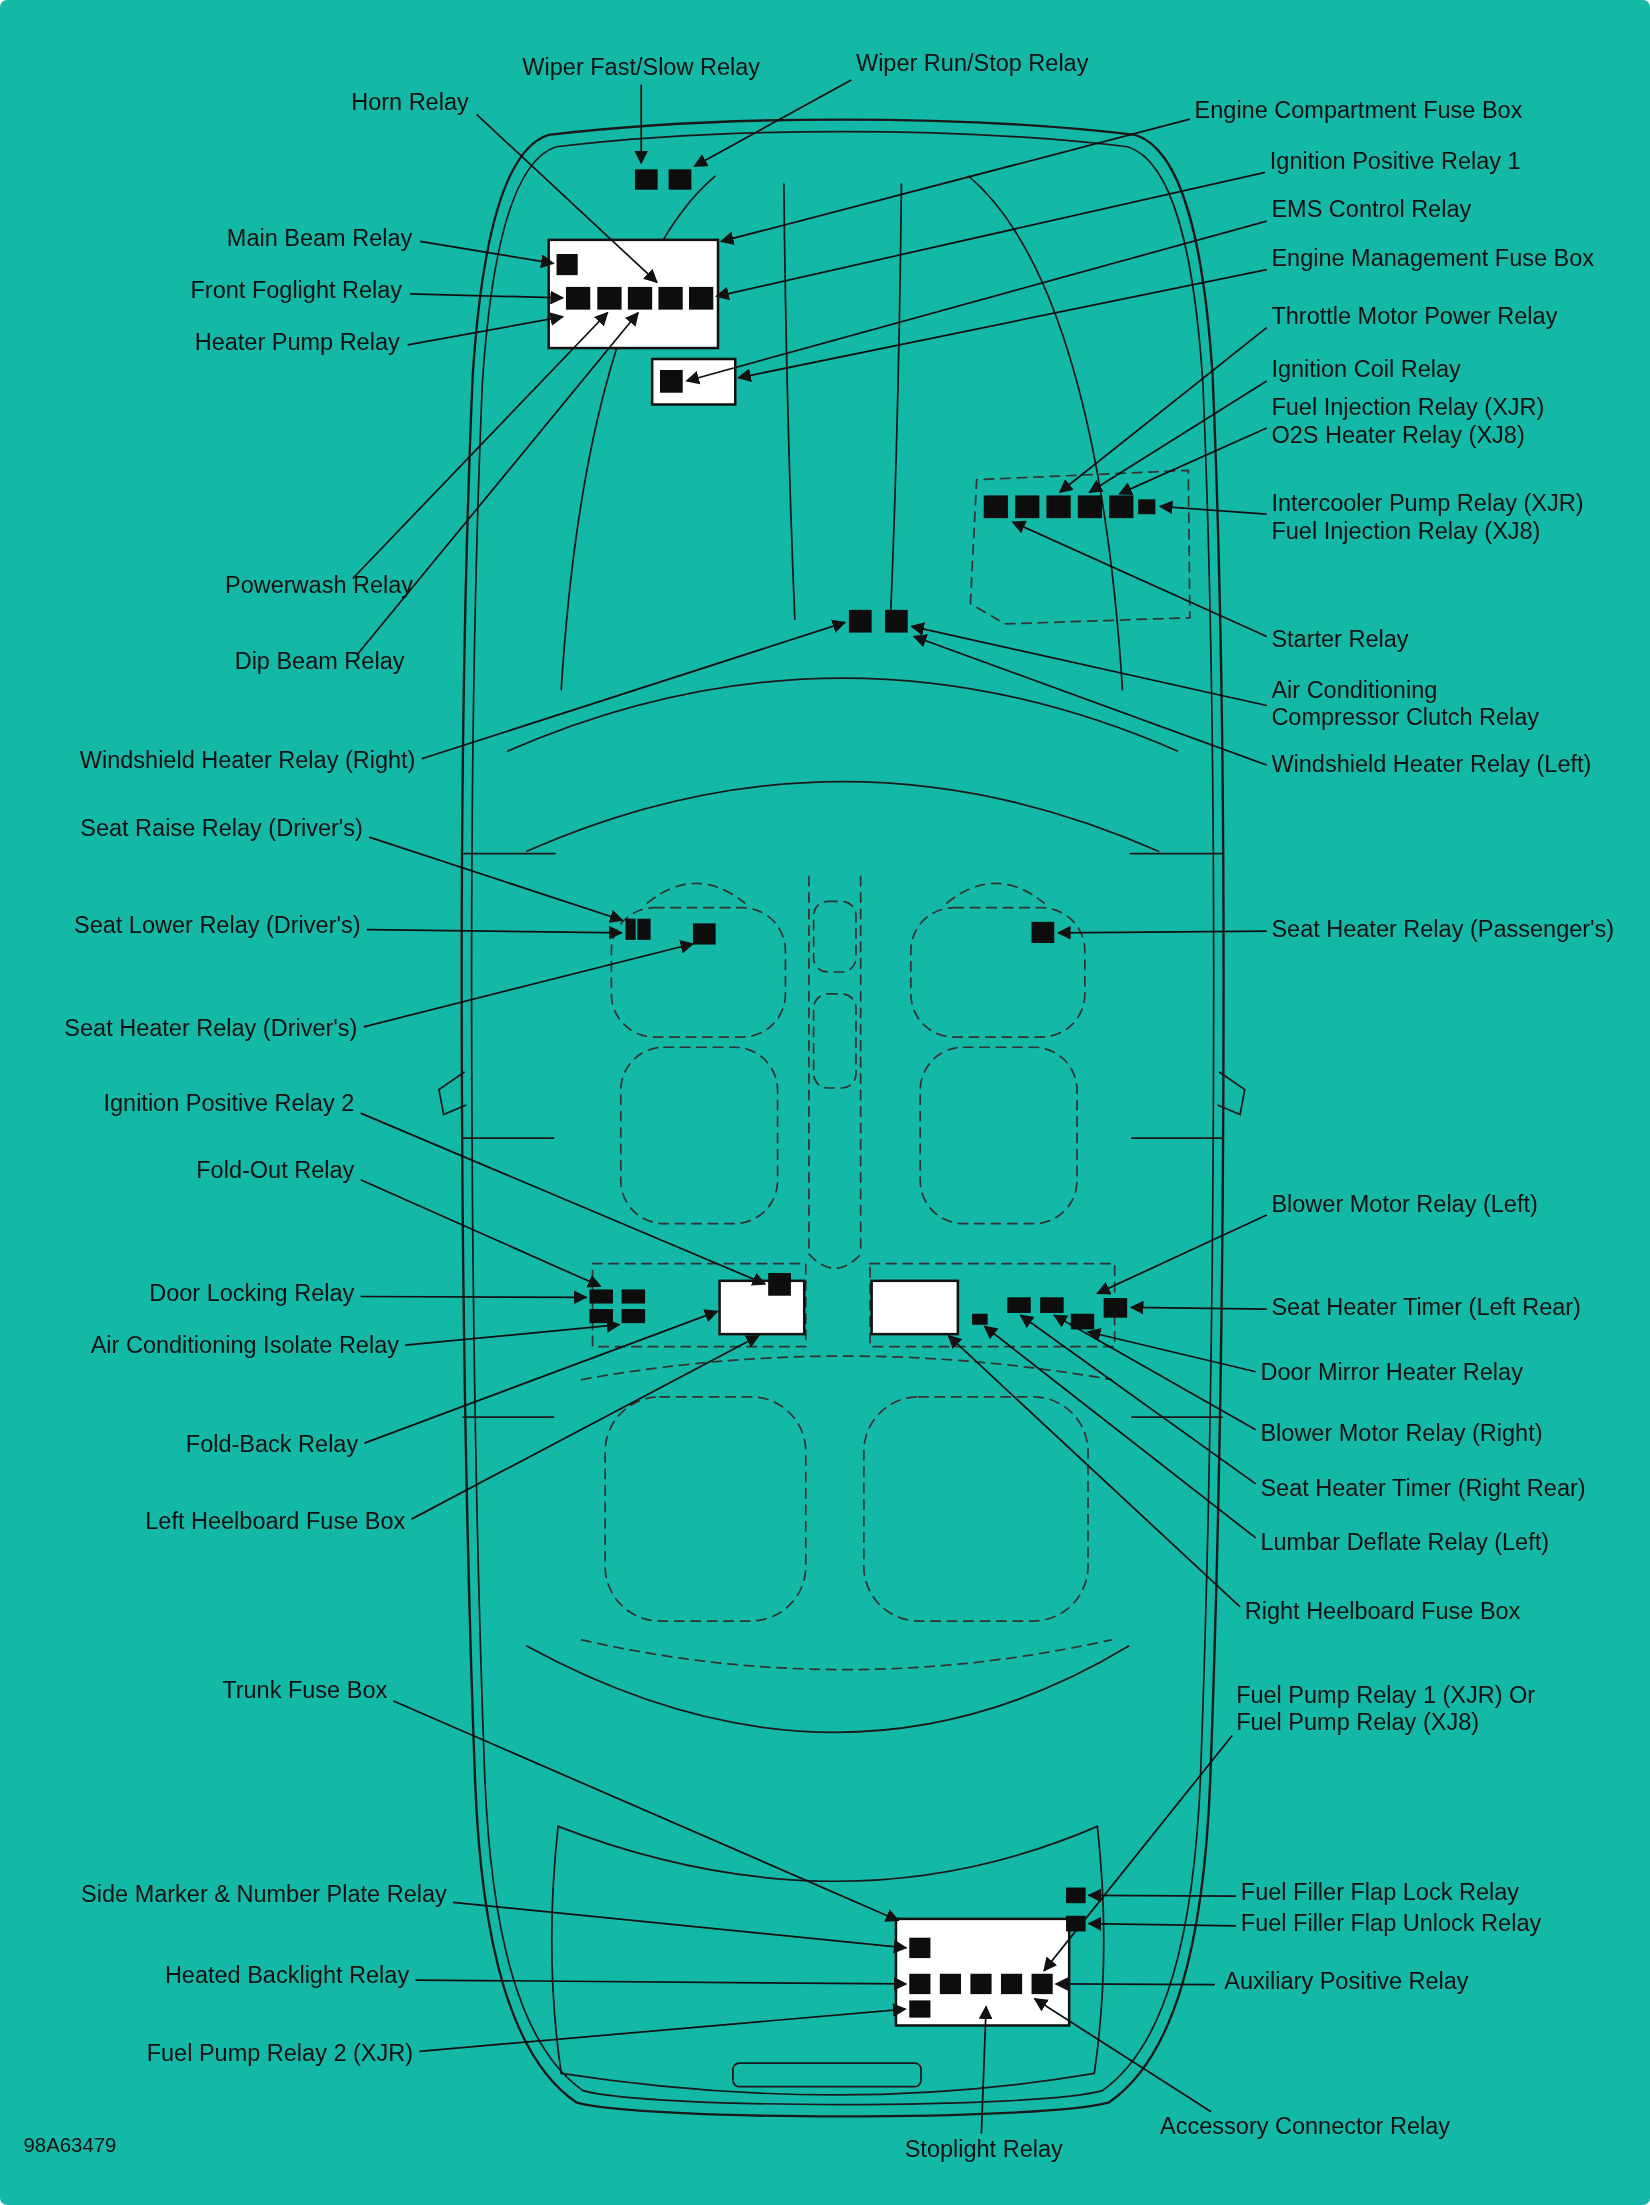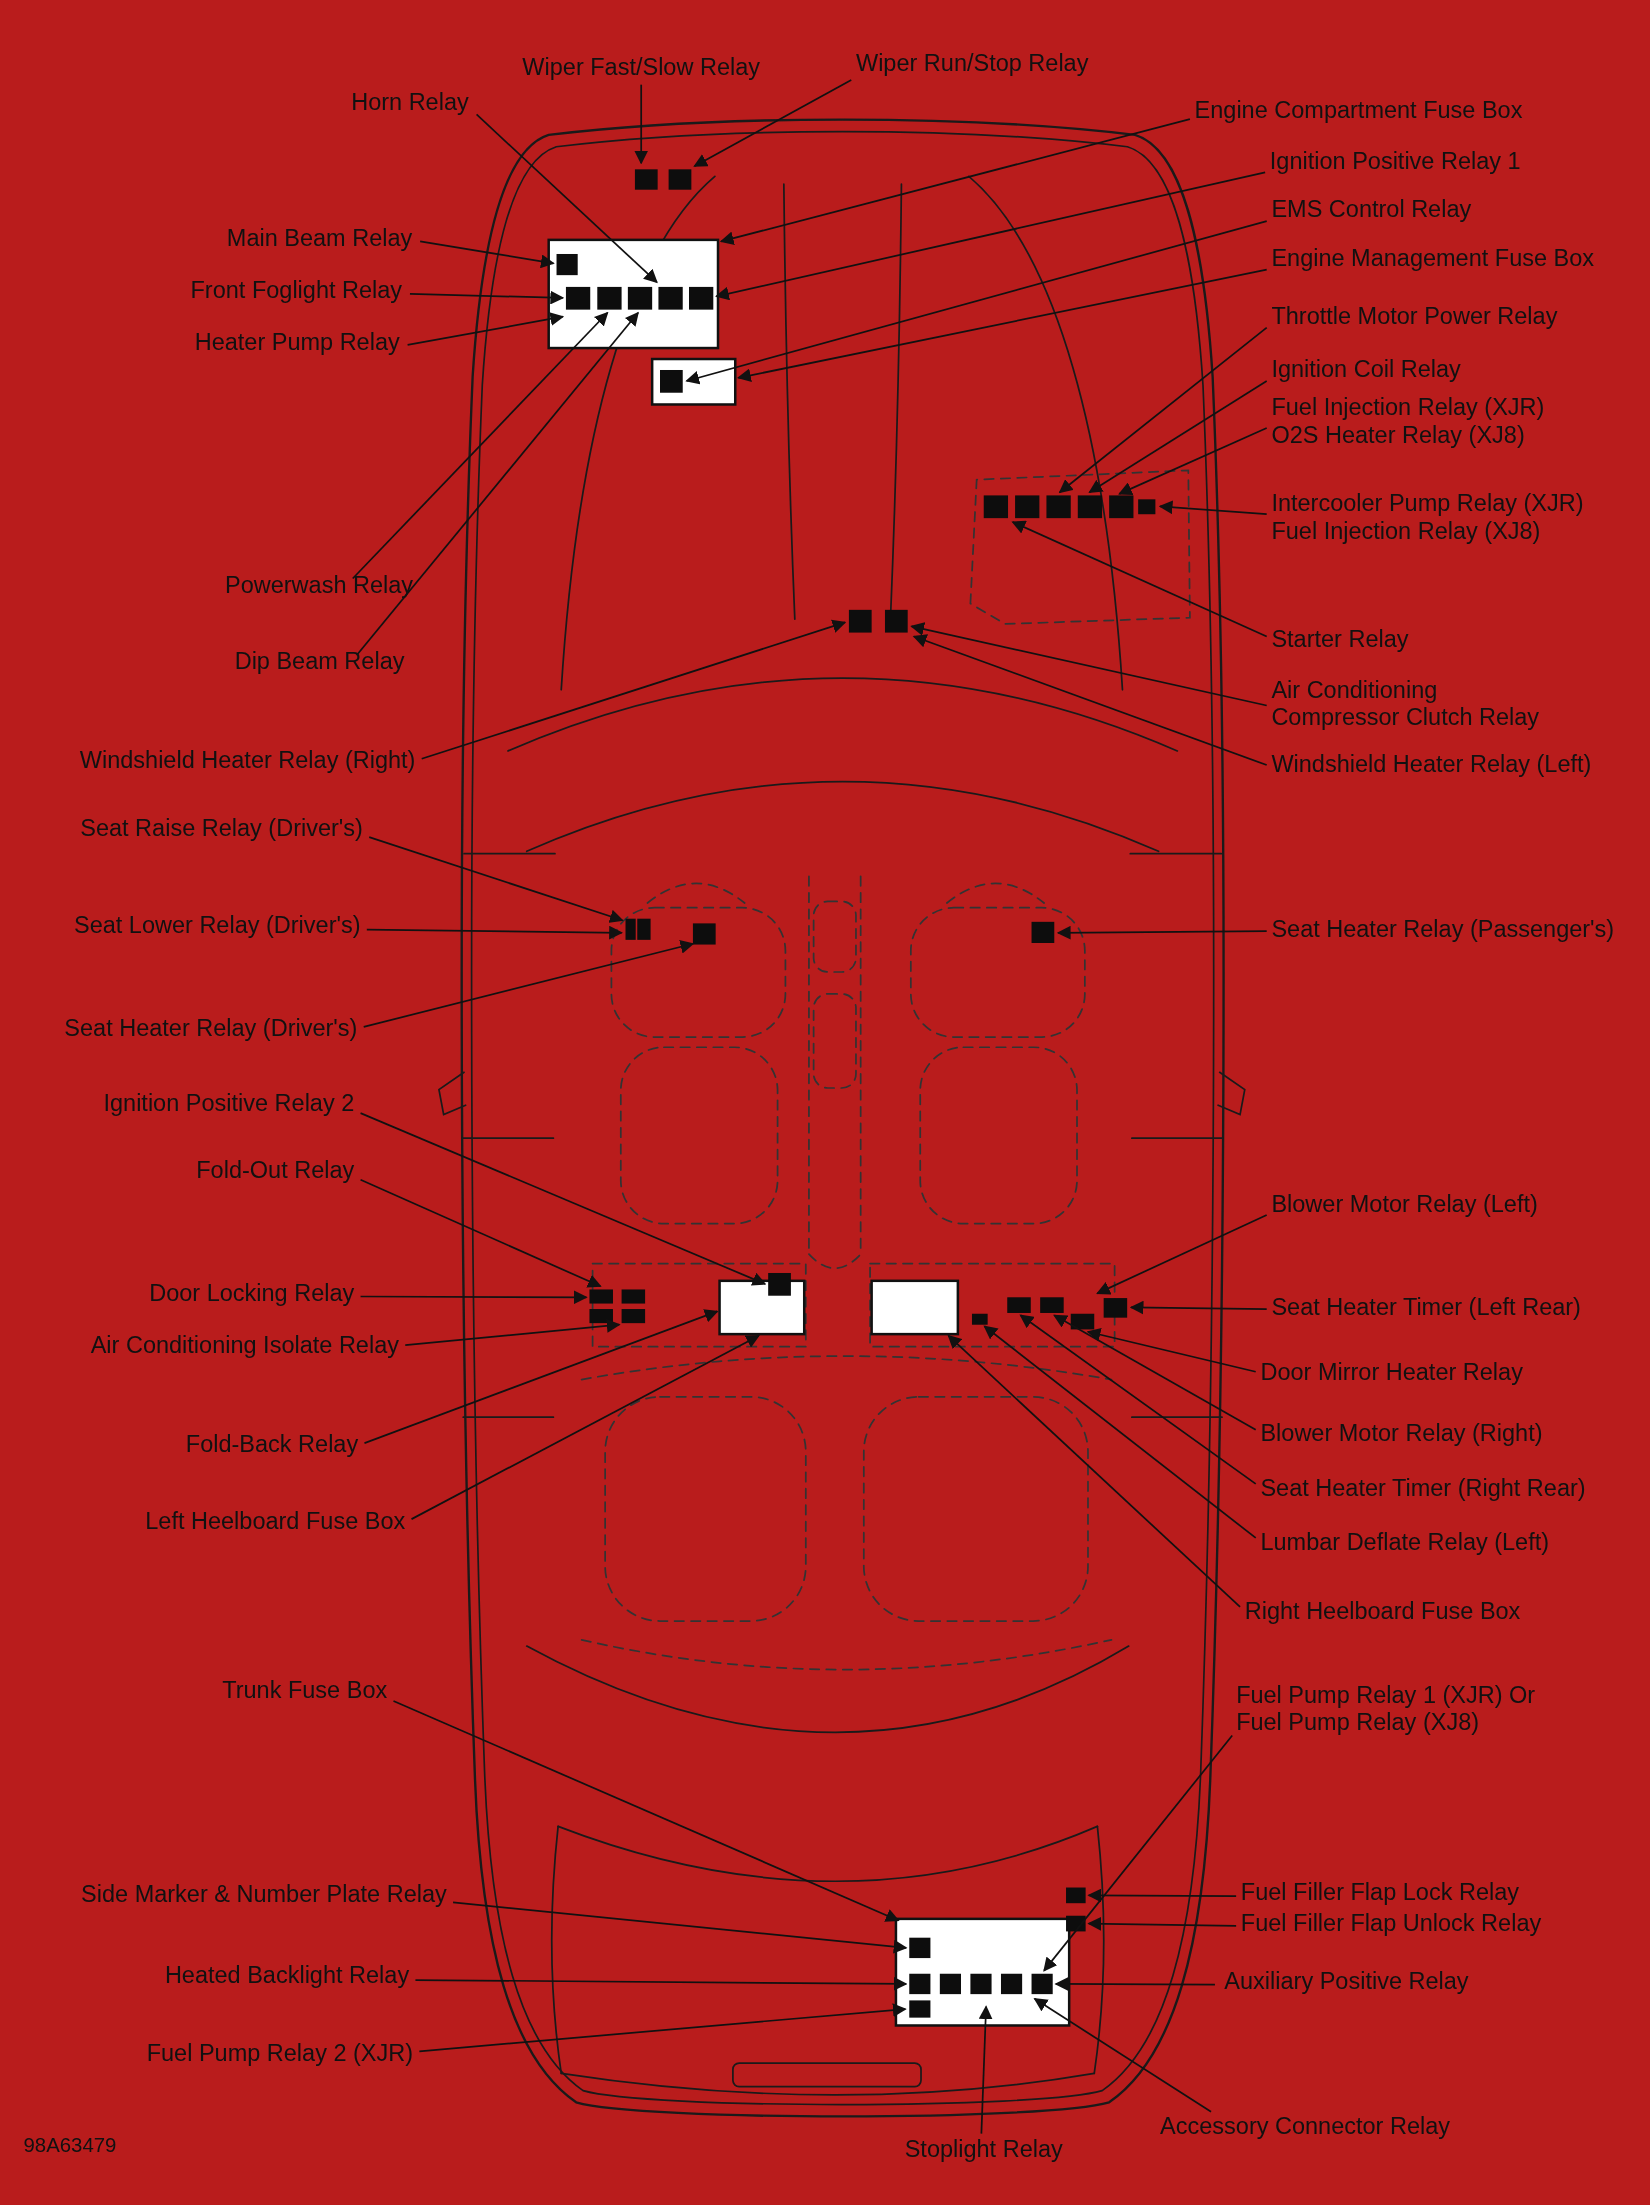--- a/index.html
+++ b/index.html
@@ -1,16 +1,16 @@
 <!DOCTYPE html>
 <html style="font-size:12.5px"><head>
 <meta charset="utf-8">
 <style>
   html,body{margin:0;padding:0;background:#ffffff;}
-  .page{width:1650px;height:2205px;position:relative;background:#b91c1c;overflow:hidden;}
+  .page{width:1650px;height:2205px;position:relative;background:#14b8a6;overflow:hidden;border-radius:7px;}
   svg{display:block;}
   text{font-family:"Liberation Sans", sans-serif;fill:#111;}
 </style>
 </head>
 <body>
 
 <div class="page">
 <svg width="1650" height="2205" viewBox="0 0 2105 2813" xmlns="http://www.w3.org/2000/svg">
   <defs>
     <marker id="arrow" viewBox="0 0 10 10" refX="9" refY="5" markerWidth="8" markerHeight="8" orient="auto-start-reverse">

